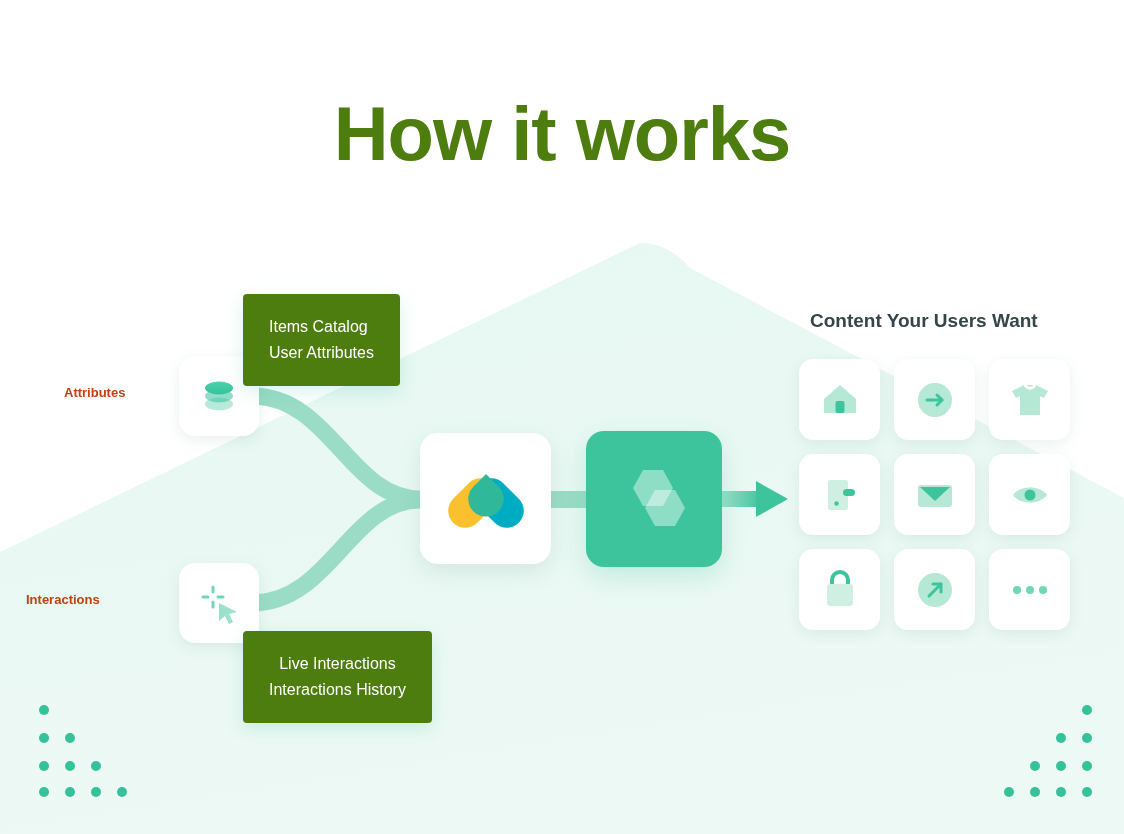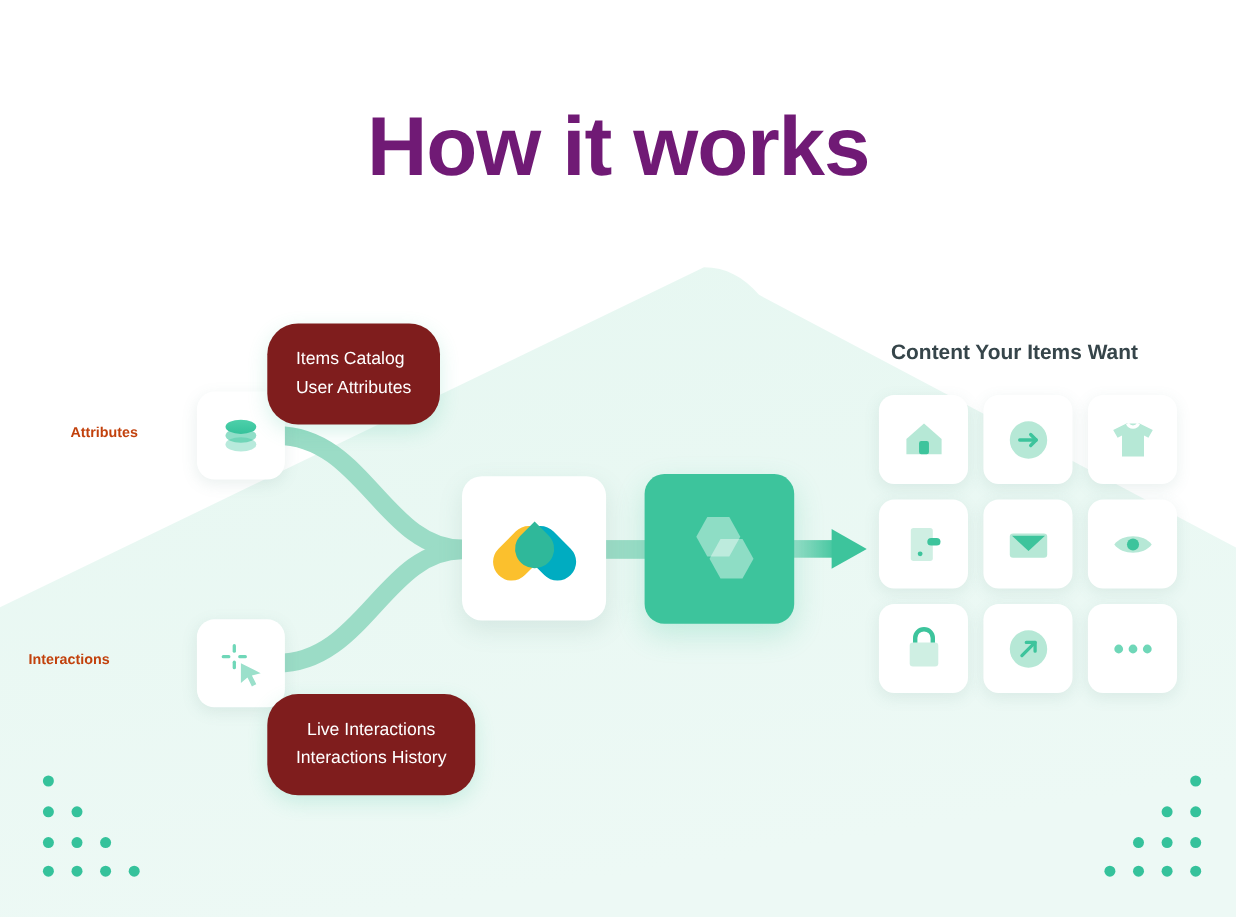--- a/index.html
+++ b/index.html
@@ -36,21 +36,21 @@
   
   .page-title {
     position: absolute;
     left: 0;
     top: 96px;
     width: 1124px;
     text-align: center;
     font-size: 76px;
     font-weight: bold;
     letter-spacing: -1px;
-    color: #701a75;
+    color: #4d7c0f;
     z-index: 6;
     line-height: 1;
   }
 
   
   .side-label {
     position: absolute;
     font-size: 13px;
     font-weight: bold;
     color: #c2410c;
@@ -75,22 +75,22 @@
   .curves {
     position: absolute;
     left: 0; top: 0;
     width: 1124px; height: 834px;
     z-index: 2;
   }
 
   
   .pill {
     position: absolute;
-    background: #7f1d1d;
-    border-radius: 28px;
+    background: #4d7c0f;
+    border-radius: 4px;
     color: #ffffff;
     padding: 20px 26px;
     z-index: 7;
     box-shadow: 0 6px 18px rgba(61,196,156,0.20);
   }
   .pill .line {
     font-size: 16px;
     line-height: 26px;
     white-space: nowrap;
     color: #ffffff;
@@ -277,21 +277,21 @@
     <defs>
       <linearGradient id="arrGrad" x1="0" y1="0" x2="1" y2="0">
         <stop offset="0%" stop-color="#A9E3D0"></stop>
         <stop offset="100%" stop-color="#3DC49C"></stop>
       </linearGradient>
     </defs>
     <rect x="0" y="14" width="46" height="16" fill="url(#arrGrad)"></rect>
     <polygon points="40,4 72,22 40,40" fill="#3DC49C"></polygon>
   </svg>
 
-  <div class="right-heading">Content Your Items Want</div>
+  <div class="right-heading">Content Your Users Want</div>
 
   <div class="icon-grid">
 
     <div class="icon-tile">
       <svg width="42" height="42" viewBox="0 0 42 42" xmlns="http://www.w3.org/2000/svg">
         <path d="M 21 6 L 37 20 L 37 34 L 5 34 L 5 20 Z" fill="#B6E8D6"></path>
         <rect x="16.5" y="22" width="9" height="12" rx="2" fill="#3DC49C"></rect>
       </svg>
     </div>
 

